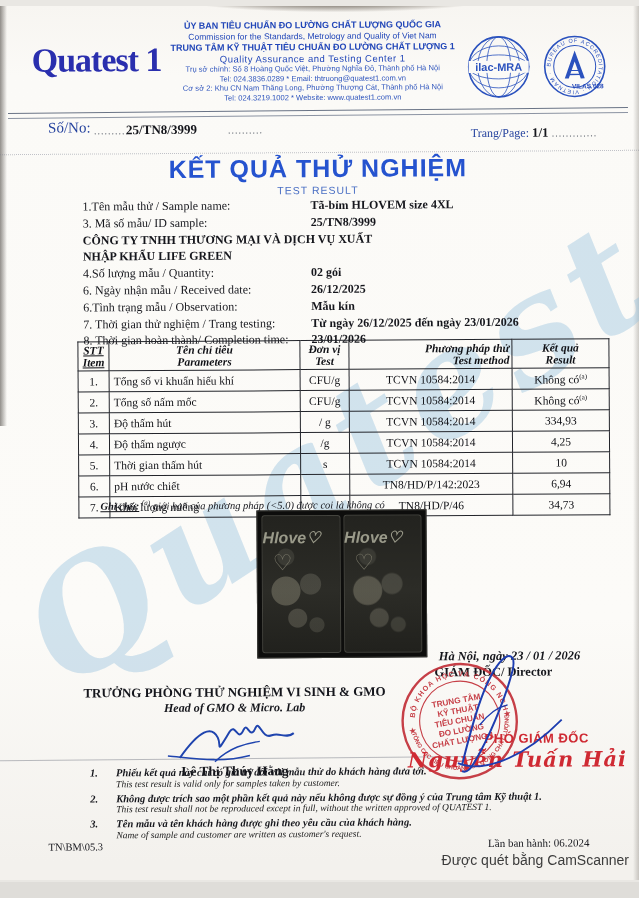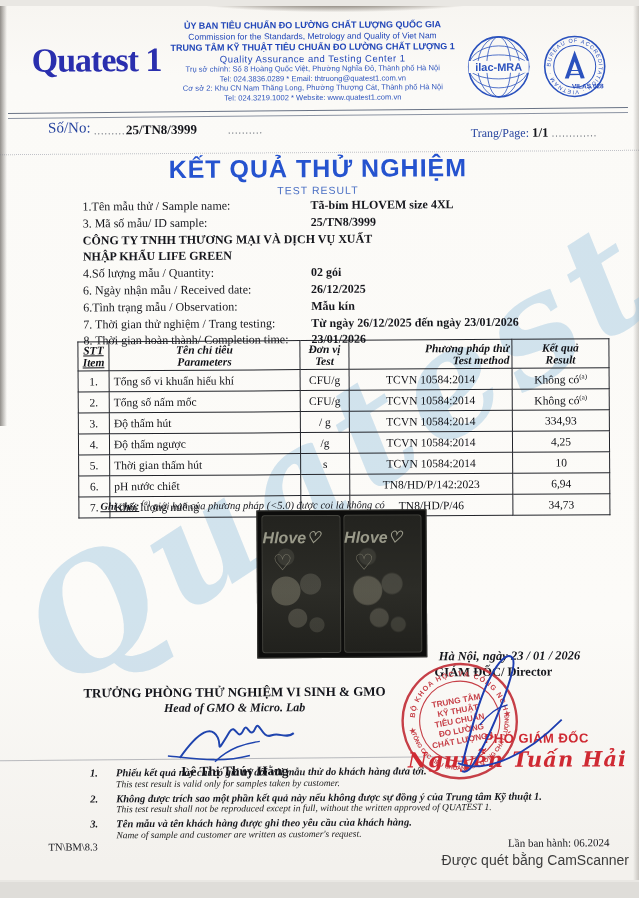--- a/index.html
+++ b/index.html
@@ -123,21 +123,21 @@
     font-family:"DejaVu Serif",serif;font-size:21px;letter-spacing:1px;}
 
   
   .notes{position:absolute;left:88px;top:760px;width:500px;color:#15161c;}
   .note-row{display:flex;line-height:11.5px;margin-bottom:2.5px;}
   .note-num{width:26px;flex:0 0 26px;font-style:italic;font-weight:700;font-size:10.5px;}
   .note-vi{font-weight:700;font-style:italic;font-size:10.5px;}
   .note-en{font-style:italic;font-size:9.5px;color:#222;}
 
   .form-code{position:absolute;left:46px;top:834px;font-size:10.5px;color:#15161c;}
-  .issue{position:absolute;right:32px;top:832px;font-size:11px;color:#15161c;}
+  .issue{position:absolute;right:52px;top:832px;font-size:11px;color:#15161c;}
 
   .camscanner{position:absolute;right:10px;top:852px;z-index:5;
     font-family:"Liberation Sans",sans-serif;font-size:14px;color:#3c3c3c;}
   .bottom-strip{position:absolute;left:0;bottom:0;width:639px;height:16px;background:#dfddd9;z-index:6;}
 </style>
 </head>
 <body>
 
 <div class="page">
   <div class="scan-top"></div>
@@ -401,19 +401,19 @@
       </div>
       <div class="note-row">
         <div class="note-num">3.</div>
         <div>
           <div class="note-vi">Tên mẫu và tên khách hàng được ghi theo yêu cầu của khách hàng.</div>
           <div class="note-en">Name of sample and customer are written as customer's request.</div>
         </div>
       </div>
     </div>
 
-    <div class="form-code">TN\BM\8.3</div>
+    <div class="form-code">TN\BM\05.3</div>
     <div class="issue">Lần ban hành: 06.2024</div>
   </div>
 </div>
 
 <div class="camscanner">Được quét bằng CamScanner</div>
 <div class="bottom-strip"></div>
 
 </body></html>

